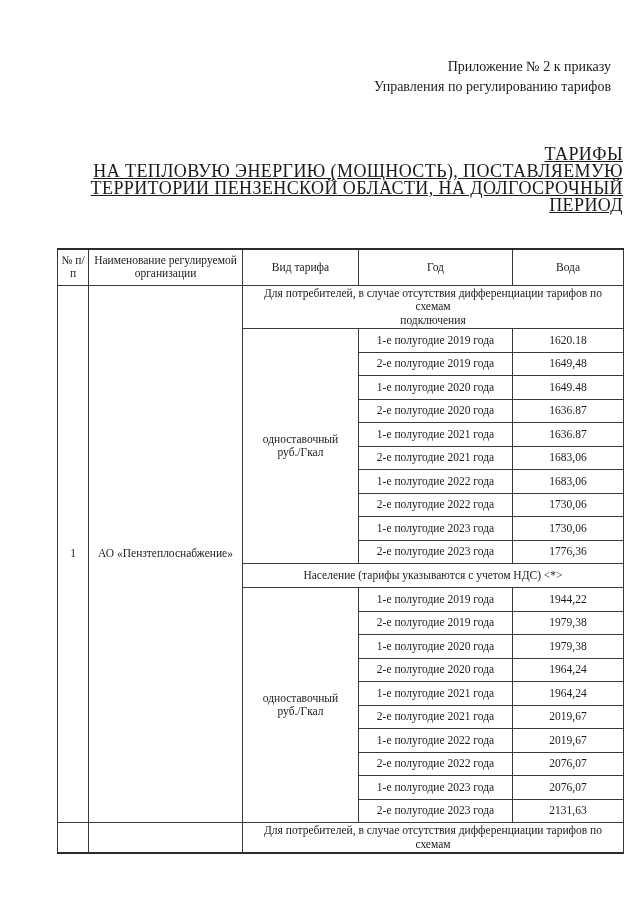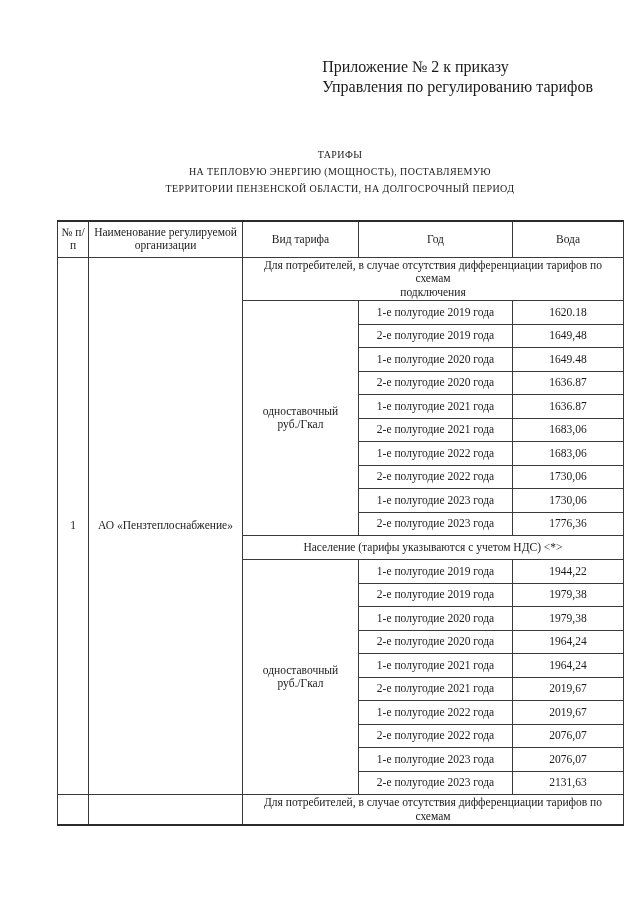--- a/index.html
+++ b/index.html
@@ -5,33 +5,34 @@
   html, body { margin:0; padding:0; background:#ffffff; }
   body {
     width:640px; height:905px;
     font-family:"Liberation Serif", serif;
     color:#1b1b1b;
     -webkit-font-smoothing:antialiased;
   }
   .page { position:relative; width:640px; height:905px; overflow:hidden; }
 
   .approval-block {
-    position:absolute; top:57px; right:47px;
-    font-size:16px; line-height:19.5px;
+    position:absolute; top:57px; right:29px;
+    text-align:right; font-size:14px; line-height:19.5px;
     white-space:nowrap;
   }
 
   .doc-title {
     position:absolute; top:146px; left:57px; width:566px;
-    text-align:center; font-size:10px; line-height:17px;
+    text-align:right; font-size:18px; line-height:17px;
     letter-spacing:0.4px;
+    text-decoration:underline;
   }
 
   table.tariff {
-    position:absolute; top:220px; left:57px;
+    position:absolute; top:248px; left:57px;
     width:566px; table-layout:fixed;
     border-collapse:collapse;
     border:1px solid #3a3a3a;
     border-top:2.5px solid #2b2b2b;
     border-bottom:2.5px solid #2b2b2b;
   }
   table.tariff th, table.tariff td {
     border:1px solid #3a3a3a;
     font-weight:normal;
     font-size:11.5px; line-height:13.5px;

